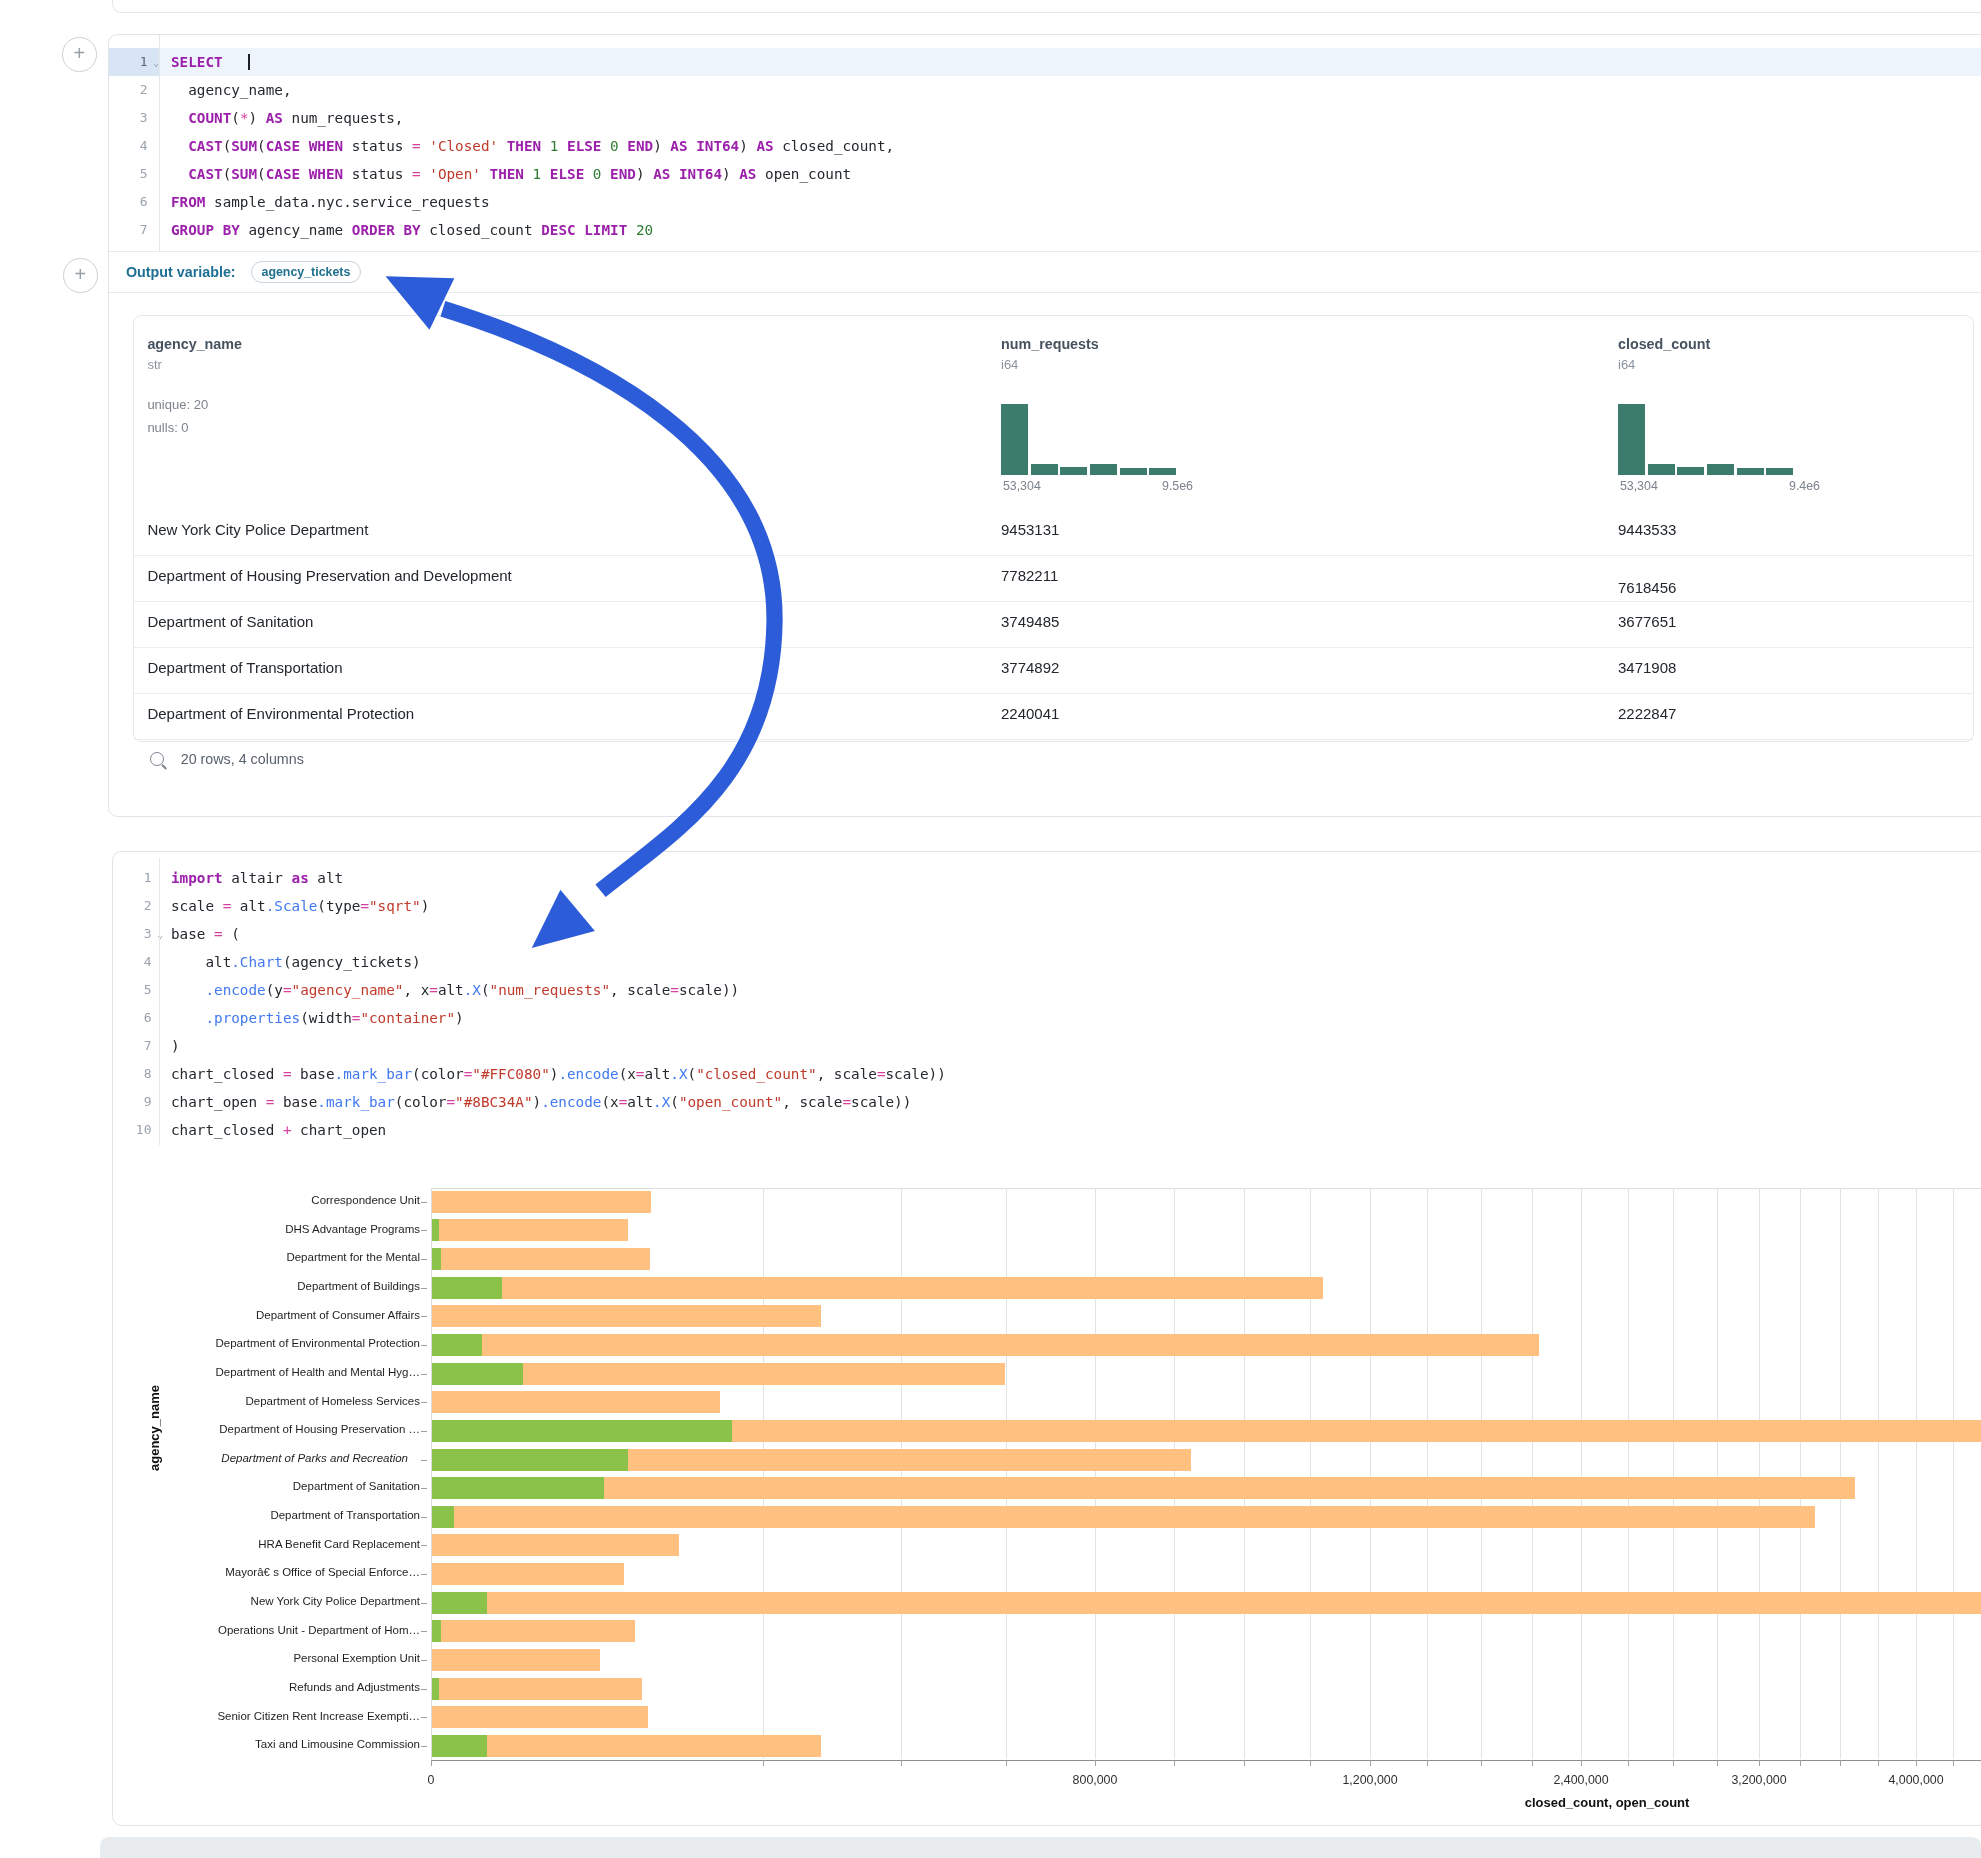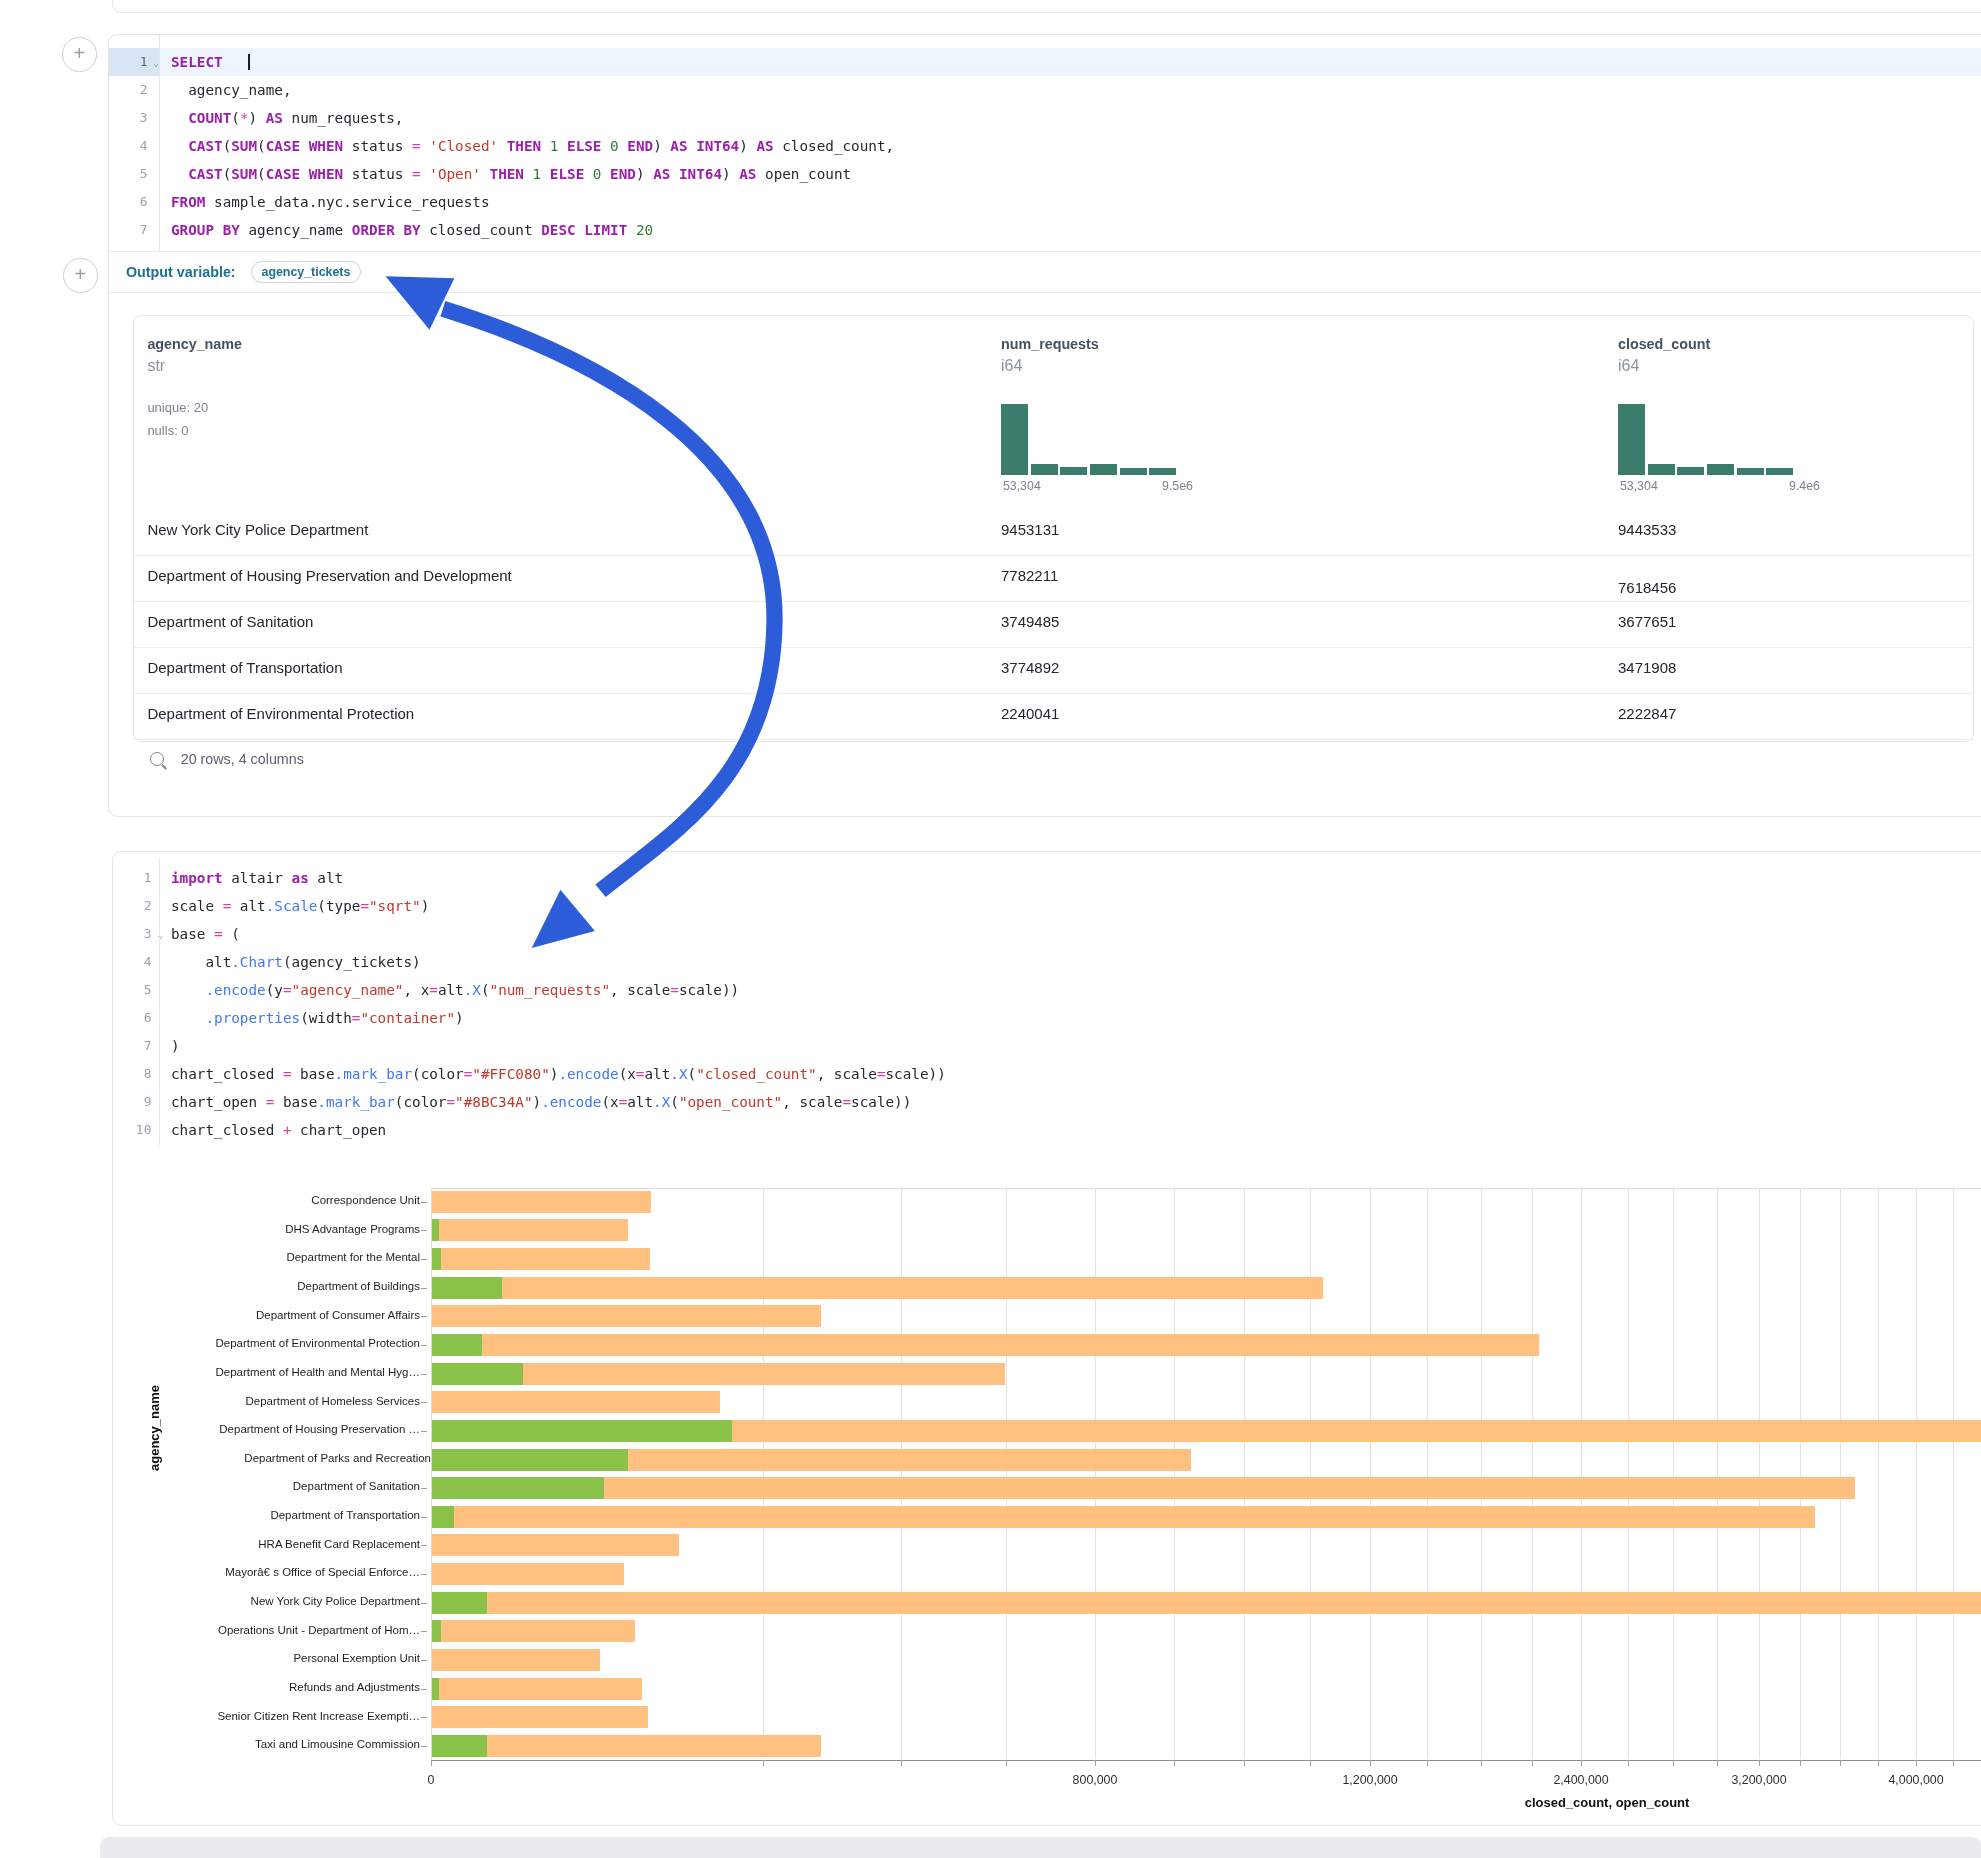--- a/index.html
+++ b/index.html
@@ -33,21 +33,21 @@
   .outvar{position:absolute;left:0;right:0;height:42px;border-top:1px solid #e9ecef;
           border-bottom:1px solid #e9ecef;display:flex;align-items:center;padding-left:17px;box-sizing:border-box;}
   .outvar-label{color:#1d6f93;font-weight:bold;font-size:14.3px;}
   .outvar-pill{margin-left:15.3px;border:1px solid #c9d4dc;border-radius:11.5px;padding:2.9px 9.6px;
                color:#20708f;font-weight:bold;font-size:12.4px;max-width:96px;overflow:hidden;
                white-space:nowrap;background:#fff;}
   
   .card{position:absolute;background:#fff;border:1px solid #e3e6ea;border-radius:8.6px;}
   .col-head{position:absolute;}
   .col-name{font-size:14.3px;font-weight:bold;color:#46525f;}
-  .col-type{font-size:16px;color:#8a94a0;margin-top:4.8px;}
+  .col-type{font-size:13px;color:#8a94a0;margin-top:4.8px;}
   .col-meta{font-size:13px;color:#7b838d;line-height:23px;}
   .hist{position:absolute;}
   .hist-bar{position:absolute;bottom:0;width:27px;background:#3b7c6d;}
   .hist-lab{position:absolute;font-size:12.4px;color:#7b838d;top:100%;margin-top:3.8px;white-space:nowrap;}
   .trow{position:absolute;left:0;right:0;height:46px;border-bottom:1px solid #eaedf0;}
   .tcell{position:absolute;top:12.4px;font-size:15px;color:#22272e;white-space:nowrap;}
   .tfooter{position:absolute;display:flex;align-items:center;color:#59626d;font-size:14.3px;}
   .search-icon{width:12.4px;height:12.4px;border:1.9px solid #7d8590;border-radius:50%;position:relative;margin-right:16.3px;}
   .search-icon::after{content:"";position:absolute;width:1.9px;height:5.7px;background:#7d8590;
                       left:11.5px;top:11.5px;transform:rotate(-45deg);}
@@ -254,21 +254,21 @@
         <div class="ytick" style="left: 308px; top: 522px;"></div>
         <div class="bar" style="left: 319px; top: 511px; width: 573px; background: rgb(255, 192, 128);"></div>
         <div class="bar" style="left: 319px; top: 511px; width: 91px; background: rgb(139, 195, 74);"></div>
         <div class="ylab" style="left: 20px; top: 543px;">Department of Homeless Services</div>
         <div class="ytick" style="left: 308px; top: 550px;"></div>
         <div class="bar" style="left: 319px; top: 539px; width: 288px; background: rgb(255, 192, 128);"></div>
         <div class="ylab" style="left: 20px; top: 571px;">Department of Housing Preservation …</div>
         <div class="ytick" style="left: 308px; top: 579px;"></div>
         <div class="bar" style="left: 319px; top: 568px; width: 1584px; background: rgb(255, 192, 128);"></div>
         <div class="bar" style="left: 319px; top: 568px; width: 300px; background: rgb(139, 195, 74);"></div>
-        <div class="ylab" style="left: 31px; top: 600px;">Department of Parks and Recreation</div>
+        <div class="ylab" style="left: 8px; top: 600px; font-style: italic;">Department of Parks and Recreation</div>
         <div class="ytick" style="left: 308px; top: 608px;"></div>
         <div class="bar" style="left: 319px; top: 597px; width: 759px; background: rgb(255, 192, 128);"></div>
         <div class="bar" style="left: 319px; top: 597px; width: 196px; background: rgb(139, 195, 74);"></div>
         <div class="ylab" style="left: 20px; top: 628px;">Department of Sanitation</div>
         <div class="ytick" style="left: 308px; top: 636px;"></div>
         <div class="bar" style="left: 319px; top: 625px; width: 1423px; background: rgb(255, 192, 128);"></div>
         <div class="bar" style="left: 319px; top: 625px; width: 172px; background: rgb(139, 195, 74);"></div>
         <div class="ylab" style="left: 20px; top: 657px;">Department of Transportation</div>
         <div class="ytick" style="left: 308px; top: 665px;"></div>
         <div class="bar" style="left: 319px; top: 654px; width: 1383px; background: rgb(255, 192, 128);"></div>

